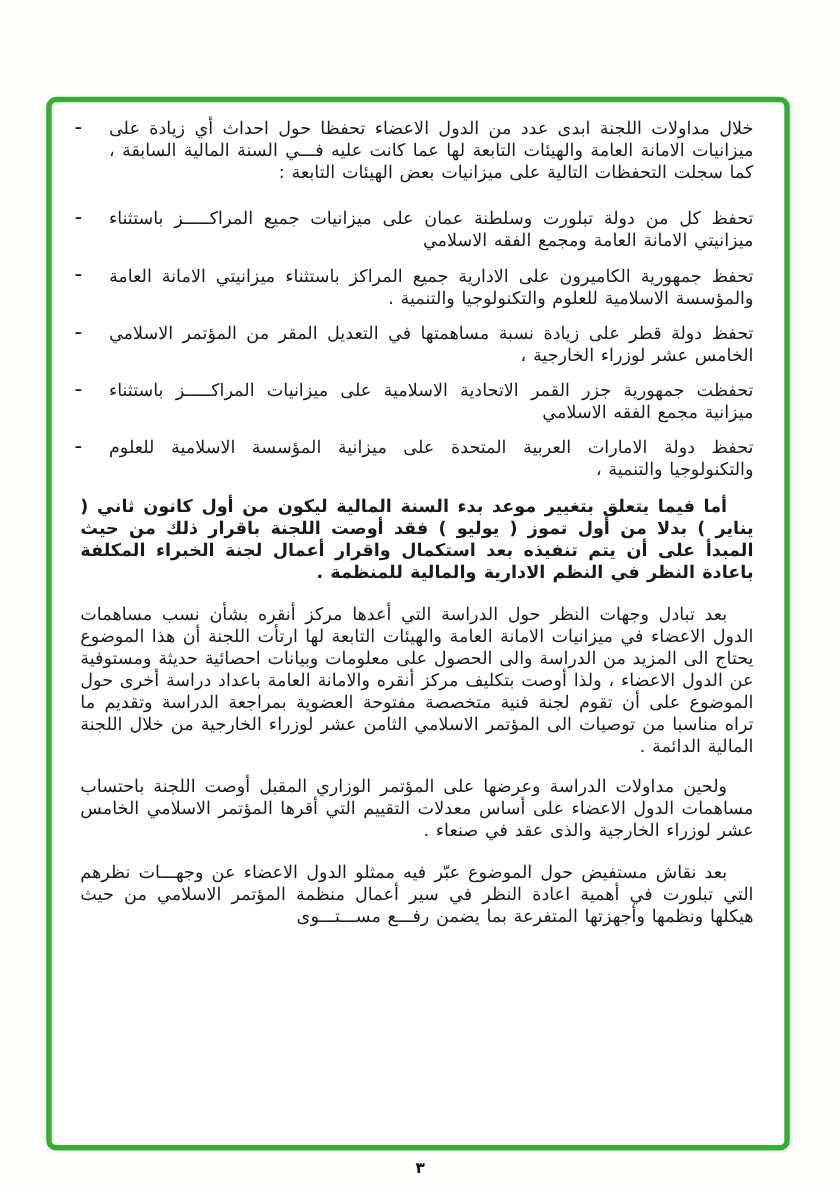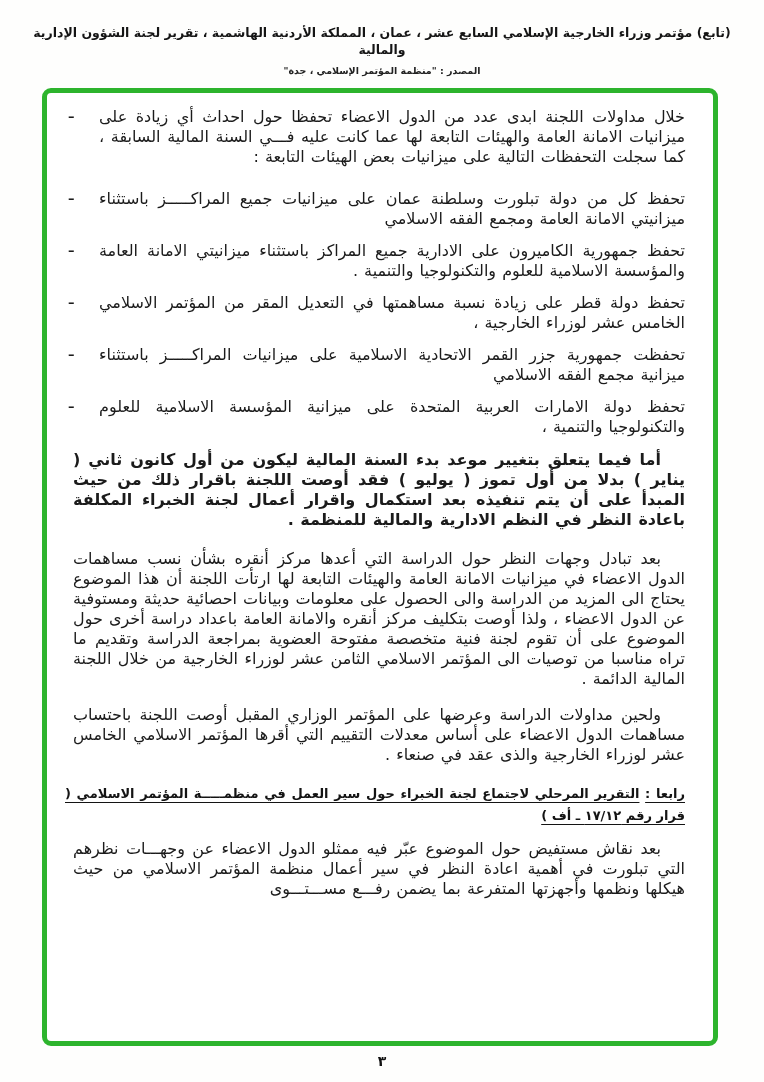--- a/index.html
+++ b/index.html
@@ -71,24 +71,20 @@
     position: absolute; left: 0; right: 0; bottom: 12px;
     text-align: center;
   }
   .page-num { font-size: 14px; font-weight: bold; color: #111; }
 </style>
 </head>
 <body>
 
 <div class="page">
 
-  <header class="doc-header">
-    <div class="doc-title">(تابع) مؤتمر وزراء الخارجية الإسلامي السابع عشر ، عمان ، المملكة الأردنية الهاشمية ، تقرير لجنة الشؤون الإدارية والمالية</div>
-    <div class="doc-source">المصدر : "منظمة المؤتمر الإسلامي ، جدة"</div>
-  </header>
 
   <main class="green-box">
 
     <div class="dash-item intro-item">
       <span class="dash">–</span>
       <p class="para">خلال مداولات اللجنة ابدى عدد من الدول الاعضاء تحفظا حول احداث أي زيادة على ميزانيات الامانة العامة والهيئات التابعة لها عما كانت عليه فـــي السنة المالية السابقة ، كما سجلت التحفظات التالية على ميزانيات بعض الهيئات التابعة :</p>
     </div>
 
     <div class="dash-item res-item">
       <span class="dash">–</span>
@@ -115,24 +111,20 @@
       <p class="para">تحفظ دولة الامارات العربية المتحدة على ميزانية المؤسسة الاسلامية للعلوم والتكنولوجيا والتنمية ،</p>
     </div>
 
     <p class="para indent p-fiscal">أما فيما يتعلق بتغيير موعد بدء السنة المالية ليكون من أول كانون ثاني ( يناير ) بدلا من أول تموز ( يوليو ) فقد أوصت اللجنة باقرار ذلك من حيث المبدأ على أن يتم تنفيذه بعد استكمال واقرار أعمال لجنة الخبراء المكلفة باعادة النظر في النظم الادارية والمالية للمنظمة .</p>
 
 
     <p class="para indent p-body">بعد تبادل وجهات النظر حول الدراسة التي أعدها مركز أنقره بشأن نسب مساهمات الدول الاعضاء في ميزانيات الامانة العامة والهيئات التابعة لها ارتأت اللجنة أن هذا الموضوع يحتاج الى المزيد من الدراسة والى الحصول على معلومات وبيانات احصائية حديثة ومستوفية عن الدول الاعضاء ، ولذا أوصت بتكليف مركز أنقره والامانة العامة باعداد دراسة أخرى حول الموضوع على أن تقوم لجنة فنية متخصصة مفتوحة العضوية بمراجعة الدراسة وتقديم ما تراه مناسبا من توصيات الى المؤتمر الاسلامي الثامن عشر لوزراء الخارجية من خلال اللجنة المالية الدائمة .</p>
 
     <p class="para indent p-body-last">ولحين مداولات الدراسة وعرضها على المؤتمر الوزاري المقبل أوصت اللجنة باحتساب مساهمات الدول الاعضاء على أساس معدلات التقييم التي أقرها المؤتمر الاسلامي الخامس عشر لوزراء الخارجية والذى عقد في صنعاء .</p>
 
-    <h3 class="heading">
-      <span class="u">رابعا :</span>
-      <span class="u">التقرير المرحلي لاجتماع لجنة الخبراء حول سير العمل في منظمـــــة المؤتمر الاسلامي ( قرار رقم ١٧/١٢ ـ أف )</span>
-    </h3>
 
     <p class="para indent p-body">بعد نقاش مستفيض حول الموضوع عبّر فيه ممثلو الدول الاعضاء عن وجهـــات نظرهم التي تبلورت في أهمية اعادة النظر في سير أعمال منظمة المؤتمر الاسلامي من حيث هيكلها ونظمها وأجهزتها المتفرعة بما يضمن رفـــع مســـتـــوى</p>
 
   </main>
 
   <footer class="doc-footer">
     <span class="page-num">٣</span>
   </footer>
 
 </div>

